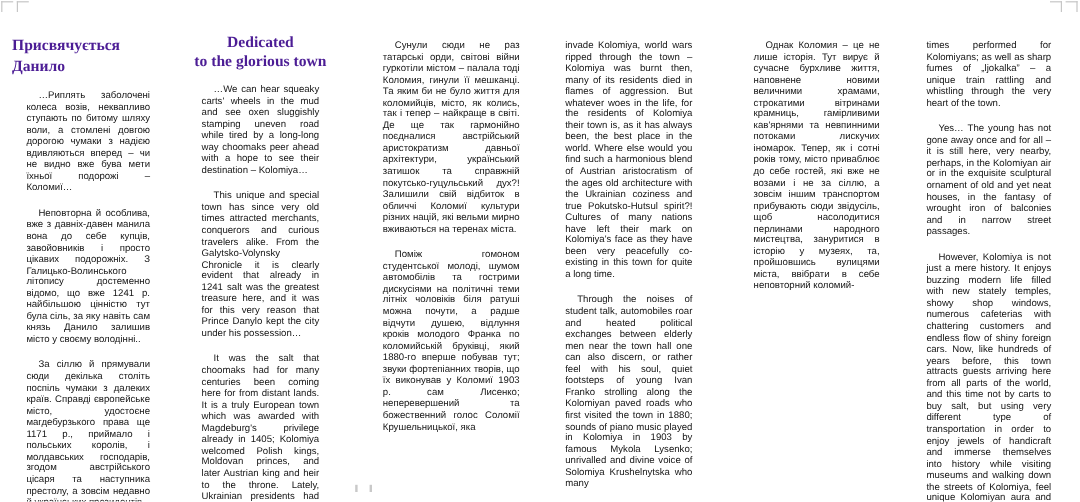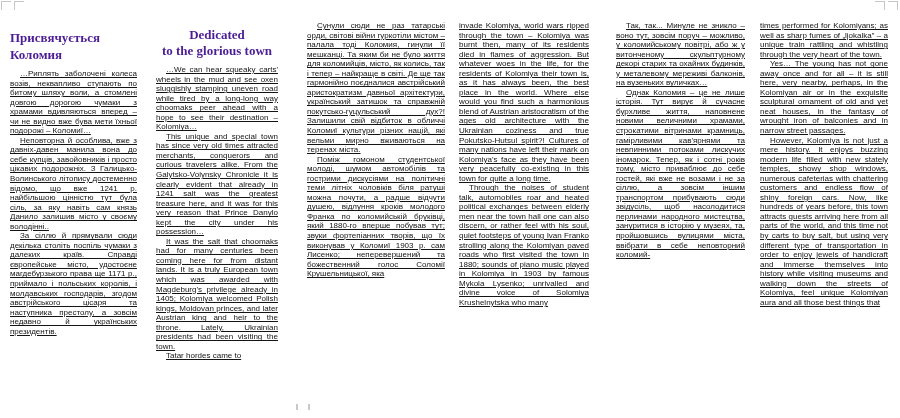--- a/index.html
+++ b/index.html
@@ -4,21 +4,21 @@
 <style>
   html,body{margin:0;padding:0;}
   body{
     width:900px;height:418px;position:relative;background:#ffffff;overflow:hidden;
     font-family:"Liberation Sans", sans-serif;
   }
   .col{
     position:absolute;color:#141414;
     font-size:8px;line-height:9.55px;text-align:justify;
   }
-  .col p{margin:0;text-decoration:underline;}
+  .col p{margin:12px;}
   .col p.indent{text-indent:10px;}
   .title{
     font-family:"Liberation Serif", serif;font-weight:bold;color:#4c1d95;
     font-size:13px;line-height:17px;text-align:left;margin:0 0 6px 0;
   }
   .title.tr{text-align:center;line-height:15.5px;margin-bottom:7px;}
   .c1{left:10px;top:29px;width:127px;}
   .c2{left:156px;top:27px;width:122px;}
   .c3{left:307px;top:21px;width:138px;}
   .c4{left:459px;top:21px;width:130px;}
@@ -36,23 +36,23 @@
 <div class="mark mark-tl" style="left:1px;top:1px;"></div>
 <div class="mark mark-tl" style="left:14px;top:1px;"></div>
 <div class="mark mark-tr" style="left:875px;top:1px;"></div>
 <div class="mark mark-tr" style="left:888px;top:1px;"></div>
 <div class="tick" style="left:296px;top:404px;"></div>
 <div class="tick" style="left:308px;top:404px;"></div>
 
 <div class="col c1" lang="uk">
     <div class="title">
       <div>Присвячується</div>
-      <div>Коломия</div>
+      <div>Данило</div>
     </div>
-    <p class="indent">…Риплять заболочені колеса возів, неквапливо ступають по битому шляху воли, а стомлені довгою дорогою чумаки з храмами вдивляються вперед – чи не видно вже бува мети їхньої подорожі – Коломиї…</p>
+    <p class="indent">…Риплять заболочені колеса возів, неквапливо ступають по битому шляху воли, а стомлені довгою дорогою чумаки з надією вдивляються вперед – чи не видно вже бува мети їхньої подорожі – Коломиї…</p>
     <p class="indent">Неповторна й особлива, вже з давніх-давен манила вона до себе купців, завойовників і просто цікавих подорожніх. З Галицько-Волинського літопису достеменно відомо, що вже 1241 р. найбільшою цінністю тут була сіль, за яку навіть сам князь Данило залишив місто у своєму володінні..</p>
     <p class="indent">За сіллю й прямували сюди декілька століть поспіль чумаки з далеких країв. Справді європейське місто, удостоєне магдебурзького права ще 1171 р., приймало і польських королів, і молдавських господарів, згодом австрійського цісаря та наступника престолу, а зовсім недавно й українських президентів.</p>
   </div>
 <div class="col c2" lang="en">
     <div class="title tr">
       <div>Dedicated</div>
       <div>to the glorious town</div>
     </div>
     <p class="indent">…We can hear squeaky carts' wheels in the mud and see oxen sluggishly stamping uneven road while tired by a long-long way choomaks peer ahead with a hope to see their destination – Kolomiya…</p>
     <p class="indent">This unique and special town has since very old times attracted merchants, conquerors and curious travelers alike. From the Galytsko-Volynsky Chronicle it is clearly evident that already in 1241 salt was the greatest treasure here, and it was for this very reason that Prince Danylo kept the city under his possession…</p>
@@ -61,20 +61,19 @@
   </div>
 <div class="col c3" lang="uk">
     <p class="indent">Сунули сюди не раз татарські орди, світові війни гуркотіли містом – палала тоді Коломия, гинули її мешканці. Та яким би не було життя для коломийців, місто, як колись, так і тепер – найкраще в світі. Де ще так гармонійно поєдналися австрійський аристократизм давньої архітектури, український затишок та справжній покутсько-гуцульський дух?! Залишили свій відбиток в обличчі Коломиї культури різних націй, які вельми мирно вживаються на теренах міста.</p>
     <p class="indent">Поміж гомоном студентської молоді, шумом автомобілів та гострими дискусіями на політичні теми літніх чоловіків біля ратуші можна почути, а радше відчути душею, відлуння кроків молодого Франка по коломийській бруківці, який 1880-го вперше побував тут; звуки фортепіанних творів, що їх виконував у Коломиї 1903 р. сам Лисенко; неперевершений та божественний голос Соломії Крушельницької, яка</p>
   </div>
 <div class="col c4" lang="en">
     <p>invade Kolomiya, world wars ripped through the town – Kolomiya was burnt then, many of its residents died in flames of aggression. But whatever woes in the life, for the residents of Kolomiya their town is, as it has always been, the best place in the world. Where else would you find such a harmonious blend of Austrian aristocratism of the ages old architecture with the Ukrainian coziness and true Pokutsko-Hutsul spirit?! Cultures of many nations have left their mark on Kolomiya's face as they have been very peacefully co-existing in this town for quite a long time.</p>
     <p class="indent">Through the noises of student talk, automobiles roar and heated political exchanges between elderly men near the town hall one can also discern, or rather feel with his soul, quiet footsteps of young Ivan Franko strolling along the Kolomiyan paved roads who first visited the town in 1880; sounds of piano music played in Kolomiya in 1903 by famous Mykola Lysenko; unrivalled and divine voice of Solomiya Krushelnytska who many</p>
   </div>
 <div class="col c5" lang="uk">
-    <p class="indent">Так, так... Минуле не зникло – воно тут, зовсім поруч – можливо, у коломийському повітрі, або ж у витонченому скульптурному декорі старих та охайних будинків, у металевому мереживі балконів, на вузеньких вуличках…</p>
     <p class="indent">Однак Коломия – це не лише історія. Тут вирує й сучасне бурхливе життя, наповнене новими величними храмами, строкатими вітринами крамниць, гамірливими кав'ярнями та невпинними потоками лискучих іномарок. Тепер, як і сотні років тому, місто приваблює до себе гостей, які вже не возами і не за сіллю, а зовсім іншим транспортом прибувають сюди звідусіль, щоб насолодитися перлинами народного мистецтва, зануритися в історію у музеях, та, пройшовшись вулицями міста, ввібрати в себе неповторний коломий-</p>
   </div>
 <div class="col c6" lang="en">
     <p>times performed for Kolomiyans; as well as sharp fumes of „ljokalka” – a unique train rattling and whistling through the very heart of the town.</p>
     <p class="indent">Yes… The young has not gone away once and for all – it is still here, very nearby, perhaps, in the Kolomiyan air or in the exquisite sculptural ornament of old and yet neat houses, in the fantasy of wrought iron of balconies and in narrow street passages.</p>
     <p class="indent">However, Kolomiya is not just a mere history. It enjoys buzzing modern life filled with new stately temples, showy shop windows, numerous cafeterias with chattering customers and endless flow of shiny foreign cars. Now, like hundreds of years before, this town attracts guests arriving here from all parts of the world, and this time not by carts to buy salt, but using very different type of transportation in order to enjoy jewels of handicraft and immerse themselves into history while visiting museums and walking down the streets of Kolomiya, feel unique Kolomiyan aura and all those best things that</p>
   </div>
 
 </body></html>

